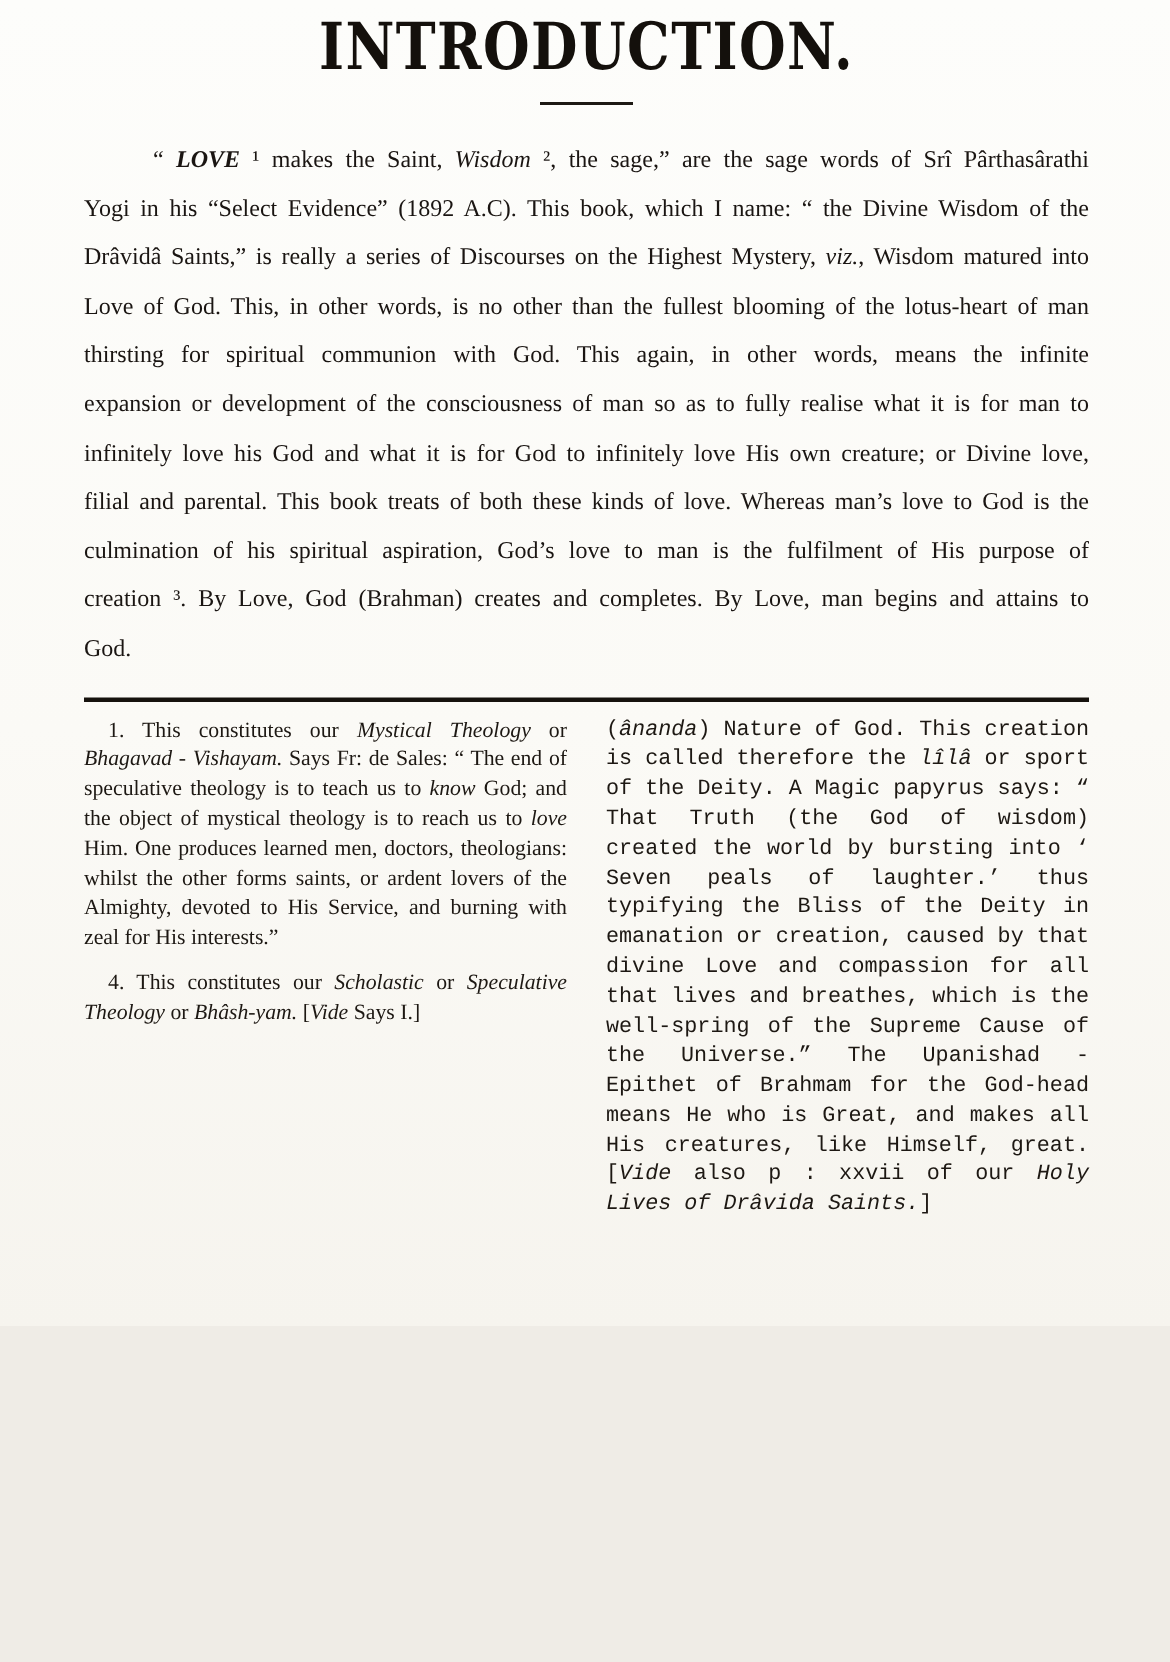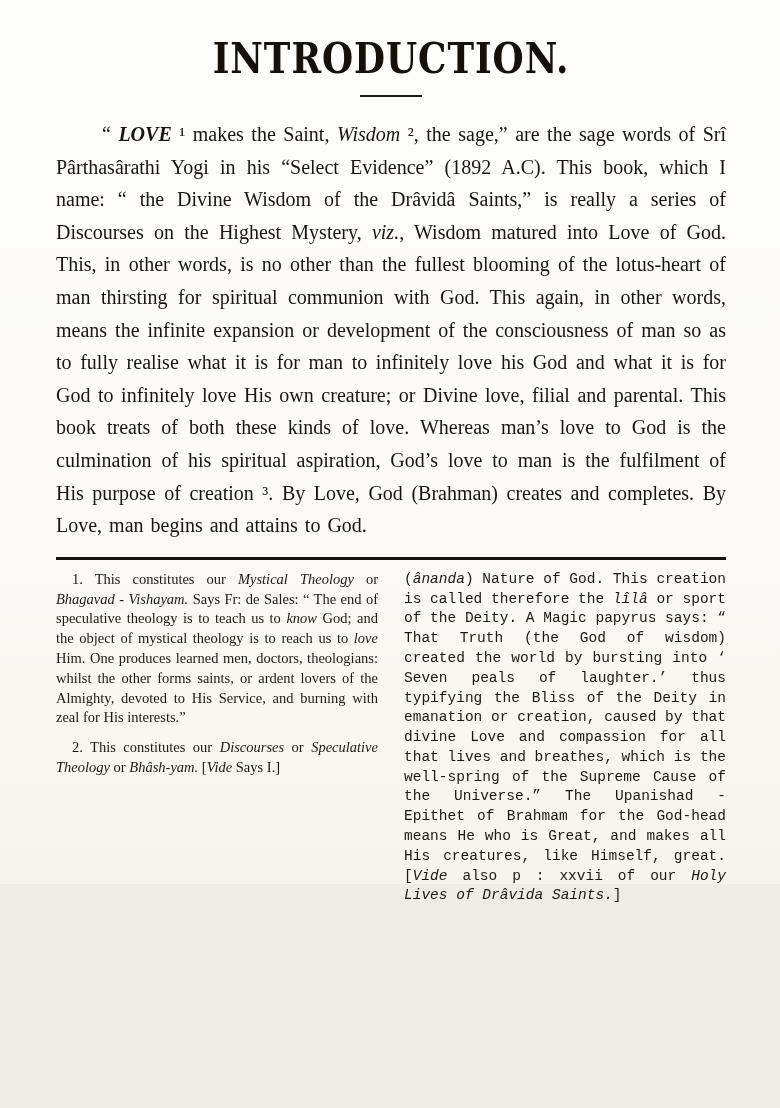--- a/index.html
+++ b/index.html
@@ -11,21 +11,21 @@
     height: 1108px;
     overflow: hidden;
     background: #efece6;
     font-family: "Liberation Serif", "DejaVu Serif", serif;
     color: #171310;
   }
   .page {
     box-sizing: border-box;
     width: 780px;
     height: 884px;
-    padding: 31px 54px 18px 56px;
+    padding: 4px 54px 18px 56px;
     background: linear-gradient(180deg, #fdfdfb 0%, #fbfaf6 55%, #f6f4ee 100%);
   }
   .title {
     margin: 4px 0 0 0;
     text-align: center;
     font-family: "DejaVu Serif", "Liberation Serif", serif;
     font-weight: 700;
     font-size: 38px;
     letter-spacing: 1px;
     transform: scale(0.94, 1.14);
@@ -33,21 +33,21 @@
     color: #14100c;
   }
   .title-rule {
     width: 62px;
     height: 2px;
     background: #1d1914;
     margin: 15px auto 21px auto;
   }
   .body-text {
     margin: 0;
-    font-size: 20px;
+    font-size: 16px;
     line-height: 32.6px;
     text-align: justify;
     text-indent: 46px;
     word-spacing: 2px;
     color: #1a1512;
   }
   .foot-divider {
     height: 3px;
     background: #16120d;
     margin: 15px 0 10px 0;
@@ -83,20 +83,20 @@
 
   <div class="title-rule"></div>
 
   <p class="body-text"><span>“ </span><span class="it bo">LOVE</span><span> ¹ makes the Saint, </span><span class="it">Wisdom</span><span> ², the sage,” are the sage words of Srî Pârthasârathi Yogi in his “Select Evidence” (1892 A.C).  This book, which I name: “ the Divine Wisdom of the Drâvidâ Saints,” is really a series of Discourses on the Highest Mystery, </span><span class="it">viz.</span><span>, Wisdom matured into Love of God. This, in other words, is no other than the fullest blooming of the lotus-heart of man thirsting for spiritual communion with God.  This again, in other words, means the infinite expansion or development of the consciousness of man so as to fully realise what it is for man to infinitely love his God and what it is for God to infinitely love His own creature; or Divine love, filial and parental.  This book treats of both these kinds of love. Whereas man’s love to God is the culmination of his spiritual aspiration, God’s love to man is the fulfilment of His purpose of creation ³.  By Love, God (Brahman) creates and completes. By Love, man begins and attains to God.</span></p>
 
   <div class="foot-divider"></div>
 
   <div class="footnotes">
     <div class="fcol">
       <p class="fnote"><span>1. This constitutes our </span><span class="it">Mystical Theology</span><span> or </span><span class="it">Bhagavad - Vishayam.</span><span> Says Fr: de Sales: “ The end of speculative theology is to teach us to </span><span class="it">know</span><span> God; and the object of mystical theology is to reach us to </span><span class="it">love</span><span> Him. One produces learned men, doctors, theologians: whilst the other forms saints, or ardent lovers of the Almighty, devoted to His Service, and burning with zeal for His interests.”</span></p>
-      <p class="fnote"><span>2. This constitutes our </span><span class="it">Discourses</span><span> or </span><span class="it">Speculative Theology</span><span> or </span><span class="it">Bhâsh-yam.</span><span> [</span><span class="it">Vide</span><span> Says I.]</span></p>
+      <p class="fnote"><span>4. This constitutes our </span><span class="it">Scholastic</span><span> or </span><span class="it">Speculative Theology</span><span> or </span><span class="it">Bhâsh-yam.</span><span> [</span><span class="it">Vide</span><span> Says I.]</span></p>
     </div>
     <div class="fcol">
       <p class="fnote cont"><span>(</span><span class="it">ânanda</span><span>) Nature of God. This creation is called therefore the </span><span class="it">lîlâ</span><span> or sport of the Deity.  A Magic papyrus says: “ That Truth (the God of wisdom) created the world by bursting into ‘ Seven peals of laughter.’ thus typifying the Bliss of the Deity in emanation or creation, caused by that divine Love and compassion for all that lives and breathes, which is the well-spring of the Supreme Cause of the Universe.”  The Upanishad - Epithet of Brahmam for the God-head means He who is Great, and makes all His creatures, like Himself, great. [</span><span class="it">Vide</span><span> also p : xxvii of our </span><span class="it">Holy Lives of Drâvida Saints.</span><span>]</span></p>
     </div>
   </div>
 
 </div>
 
 </body></html>

